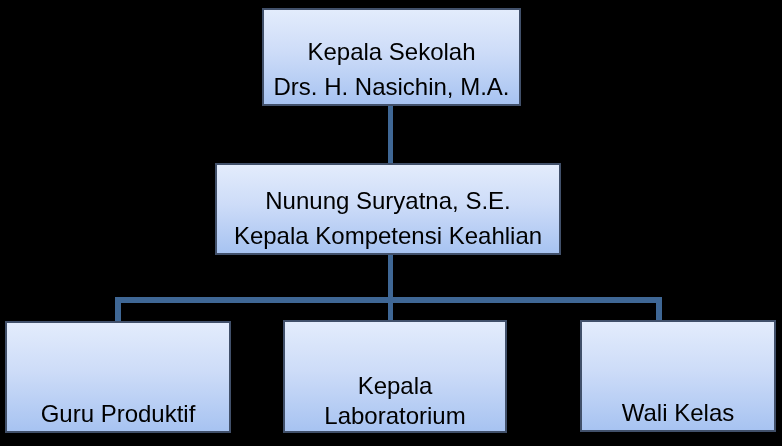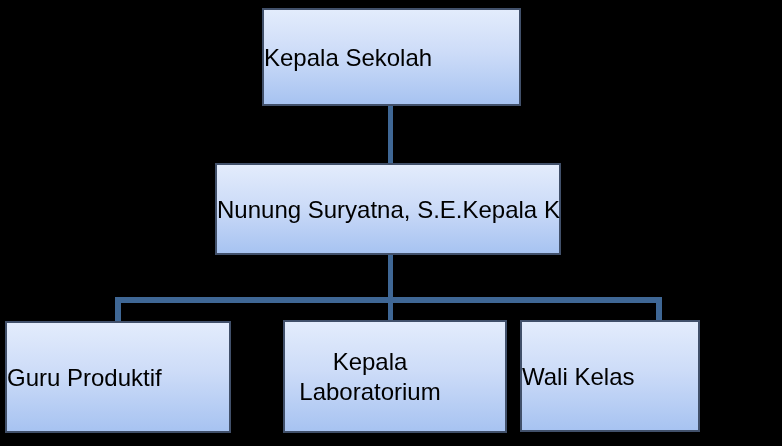--- a/index.html
+++ b/index.html
@@ -14,23 +14,23 @@
     background: #000000;
     font-family: "Liberation Sans", sans-serif;
     overflow: hidden;
   }
   .org-box {
     position: absolute;
     box-sizing: border-box;
     background: linear-gradient(180deg, #e3ecfc 0%, #cddcf8 45%, #a7c3f1 100%);
     border: 2px solid #41506a;
     display: flex;
-    flex-direction: row;
+    flex-direction: column;
     align-items: center;
-    justify-content: flex-start;
+    justify-content: flex-end;
     text-align: center;
     color: #000000;
     font-size: 24px;
   }
   .org-box .line {
     line-height: 35px;
     white-space: nowrap;
   }
   .org-box .wrap-line {
     line-height: 30px;
@@ -39,41 +39,42 @@
   }
   .connector {
     position: absolute;
     background: #3f6795;
   }
   
   #box-root     { left: 262px; top: 8px;   width: 259px; height: 98px;  }
   #box-manager  { left: 215px; top: 163px; width: 346px; height: 92px;  }
   #box-child-0  { left: 5px;   top: 321px; width: 226px; height: 112px; }
   #box-child-1  { left: 283px; top: 320px; width: 224px; height: 113px; }
-  #box-child-2  { left: 520px; top: 320px; width: 180px; height: 112px; }
+  #box-child-2  { left: 580px; top: 320px; width: 196px; height: 112px; }
   
   #conn-root-manager { left: 388px; top: 106px; width: 5px;   height: 57px; }
   #conn-manager-stem { left: 388px; top: 255px; width: 5px;   height: 66px; }
   #conn-horizontal   { left: 115px; top: 297px; width: 547px; height: 6px;  }
   #conn-drop-left    { left: 115px; top: 297px; width: 6px;   height: 26px; }
   #conn-drop-right   { left: 656px; top: 297px; width: 6px;   height: 26px; }
 </style>
 </head>
 <body>
 
 <div class="canvas">
 
   <div class="connector" id="conn-root-manager"></div>
   <div class="connector" id="conn-manager-stem"></div>
   <div class="connector" id="conn-horizontal"></div>
   <div class="connector" id="conn-drop-left"></div>
   <div class="connector" id="conn-drop-right"></div>
 
   <div class="org-box" id="box-root">
     <span class="line">Kepala Sekolah</span>
+    <span class="line">Drs. H. Nasichin, M.A.</span>
   </div>
 
   <div class="org-box" id="box-manager">
     <span class="line">Nunung Suryatna, S.E.</span>
     <span class="line">Kepala Kompetensi Keahlian</span>
   </div>
 
   <div class="org-box" id="box-child-0">
     <span class="line">Guru Produktif</span>
   </div>

